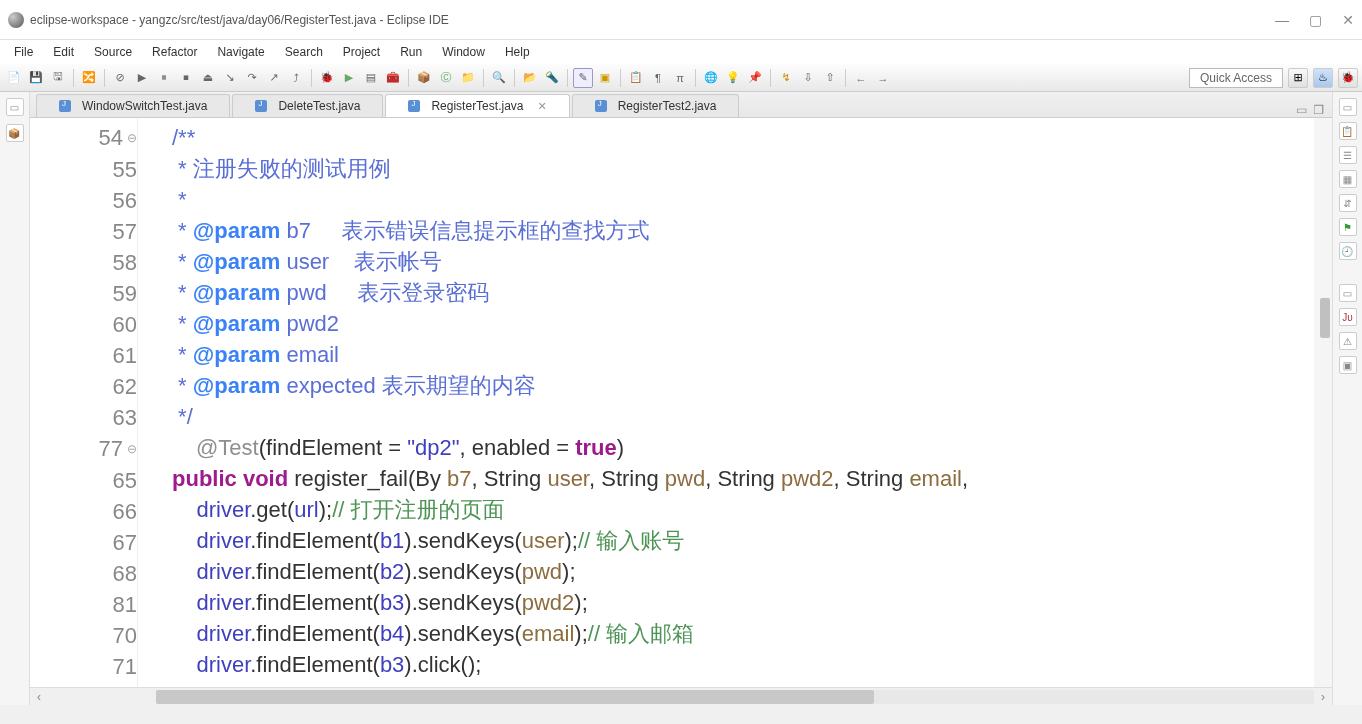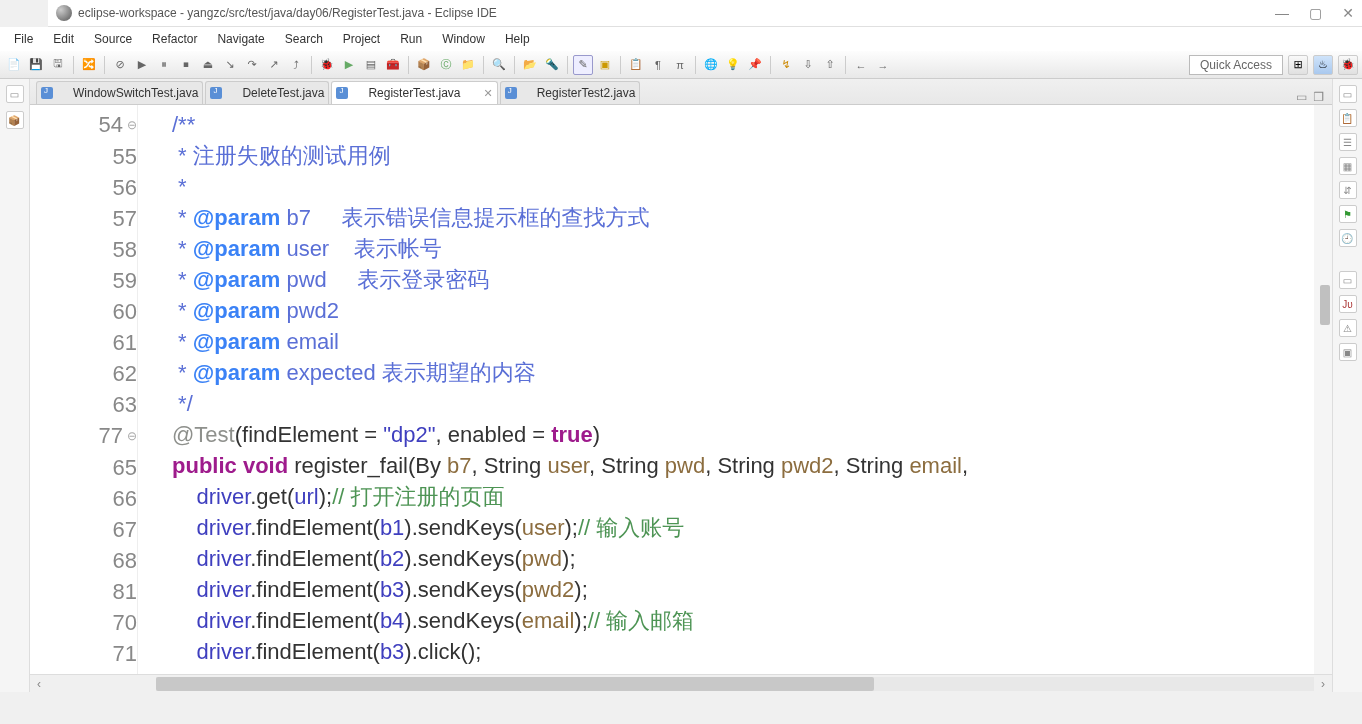--- a/index.html
+++ b/index.html
@@ -1,45 +1,45 @@
 <!DOCTYPE html>
 <html><head>
 <meta charset="utf-8">
 <style>
 * { margin: 0; padding: 0; box-sizing: border-box; font-family: "Segoe UI", Tahoma, sans-serif; }
 body { width: 1362px; height: 724px; background: #f0f0f0; overflow: hidden; font-size: 12px; }
-.title-bar { height: 27px; display: flex; align-items: center; padding: 0 8px; background: #fff; border-bottom: 1px solid #e0e0e0; color: #555; margin-left: 48px; }
+.title-bar { height: 40px; display: flex; align-items: center; padding: 0 8px; background: #fff; border-bottom: 1px solid #e0e0e0; color: #555; }
 .title-bar .eclipse-icon { width: 16px; height: 16px; margin-right: 6px; border-radius: 50%; background: radial-gradient(circle at 30% 30%, #ccc, #555); display: inline-block; }
 .title-bar .spacer { flex: 1; }
 .win-controls { display: flex; gap: 20px; color: #888; font-size: 14px; }
 .win-controls span { cursor: default; }
 .menu-bar { height: 24px; display: flex; align-items: center; padding: 0 4px; background: #fff; color: #333; }
 .menu-bar span { padding: 0 10px; cursor: default; }
 .toolbar { height: 28px; display: flex; align-items: center; padding: 2px 4px; background: linear-gradient(#fdfdfd, #e8e8e8); border-bottom: 1px solid #ccc; gap: 2px; overflow: hidden; }
 .tool-btn { width: 20px; height: 20px; display: inline-flex; align-items: center; justify-content: center; font-size: 11px; color: #666; border-radius: 2px; }
 .tool-sep { width: 1px; height: 18px; background: #ccc; margin: 0 3px; }
 .quick-access { margin-left: auto; border: 1px solid #bbb; padding: 2px 10px; background: #fff; color: #666; font-size: 12px; }
 .persp-btn { width: 20px; height: 20px; margin-left: 3px; display: inline-flex; align-items: center; justify-content: center; background: linear-gradient(#f9f9f9, #e0e0e0); border: 1px solid #ccc; border-radius: 2px; font-size: 11px; }
 .main { display: flex; height: 613px; }
 .left-trim { width: 30px; background: #f5f5f5; border-right: 1px solid #ddd; display: flex; flex-direction: column; align-items: center; padding-top: 6px; gap: 8px; }
 .trim-icon { width: 18px; height: 18px; border: 1px solid #ccc; background: #fff; border-radius: 2px; font-size: 10px; display: flex; align-items: center; justify-content: center; color: #888; }
 .editor-area { flex: 1; display: flex; flex-direction: column; background: #fff; }
 .tab-bar { height: 26px; display: flex; align-items: flex-end; background: linear-gradient(#f0f0f0, #e8e8e8); border-bottom: 1px solid #ccc; padding-left: 6px; }
-.tab { display: flex; align-items: center; gap: 20px; padding: 4px 4px; background: #e8e8e8; border: 1px solid #ccc; border-bottom: none; border-radius: 3px 3px 0 0; margin-right: 2px; font-size: 12px; color: #333; }
+.tab { display: flex; align-items: center; gap: 11px; padding: 4px 22px; background: #e8e8e8; border: 1px solid #ccc; border-bottom: none; border-radius: 3px 3px 0 0; margin-right: 2px; font-size: 12px; color: #333; }
 .tab.active { background: #fff; }
 .tab .file-icon { width: 12px; height: 12px; background: #5a8fd6; border-radius: 2px; display: inline-block; position: relative; }
 .tab .file-icon::after { content: "J"; position: absolute; font-size: 8px; color: #fff; left: 3px; top: -1px; }
 .tab .close { color: #999; font-size: 11px; margin-left: 3px; }
 .tab-bar .tab-controls { margin-left: auto; display: flex; gap: 6px; padding: 0 8px; color: #888; font-size: 12px; }
 .editor-body { flex: 1; display: flex; overflow: hidden; position: relative; }
 .gutter { width: 108px; background: #fff; text-align: right; color: #888; font-family: Consolas, monospace; font-size: 22px; line-height: 31px; padding-top: 4px; border-right: 1px solid #eee; user-select: none; }
 .code { flex: 1; font-family: Consolas, monospace; font-size: 22px; line-height: 31px; padding: 4px 0 0 34px; white-space: pre; overflow: hidden; color: #333; }
 .c-doc { color: #5a6fd6; }
 .c-tag { color: #3b82f6; font-weight: bold; }
-.c-ann { color: #8e908c; }
+.c-ann { color: #8e908c; margin-left: 24px; }
 .c-str { color: #3f3fbf; }
 .c-kw { color: #9e1b8c; font-weight: bold; }
 .c-kwt { color: #9e1b8c; font-weight: bold; }
 .c-fld { color: #3f3fbf; }
 .c-var { color: #8c6d3f; }
 .c-cmt { color: #4d9454; }
 .overview { width: 18px; background: #f5f5f5; position: relative; }
 .overview .mark { position: absolute; right: 2px; width: 10px; height: 40px; background: #c0c0c0; border-radius: 2px; top: 180px; }
 .hscroll { height: 18px; background: #f0f0f0; border-top: 1px solid #ddd; display: flex; align-items: center; }
 .hscroll .track { margin-left: 108px; flex: 1; height: 14px; background: #e8e8e8; position: relative; }

